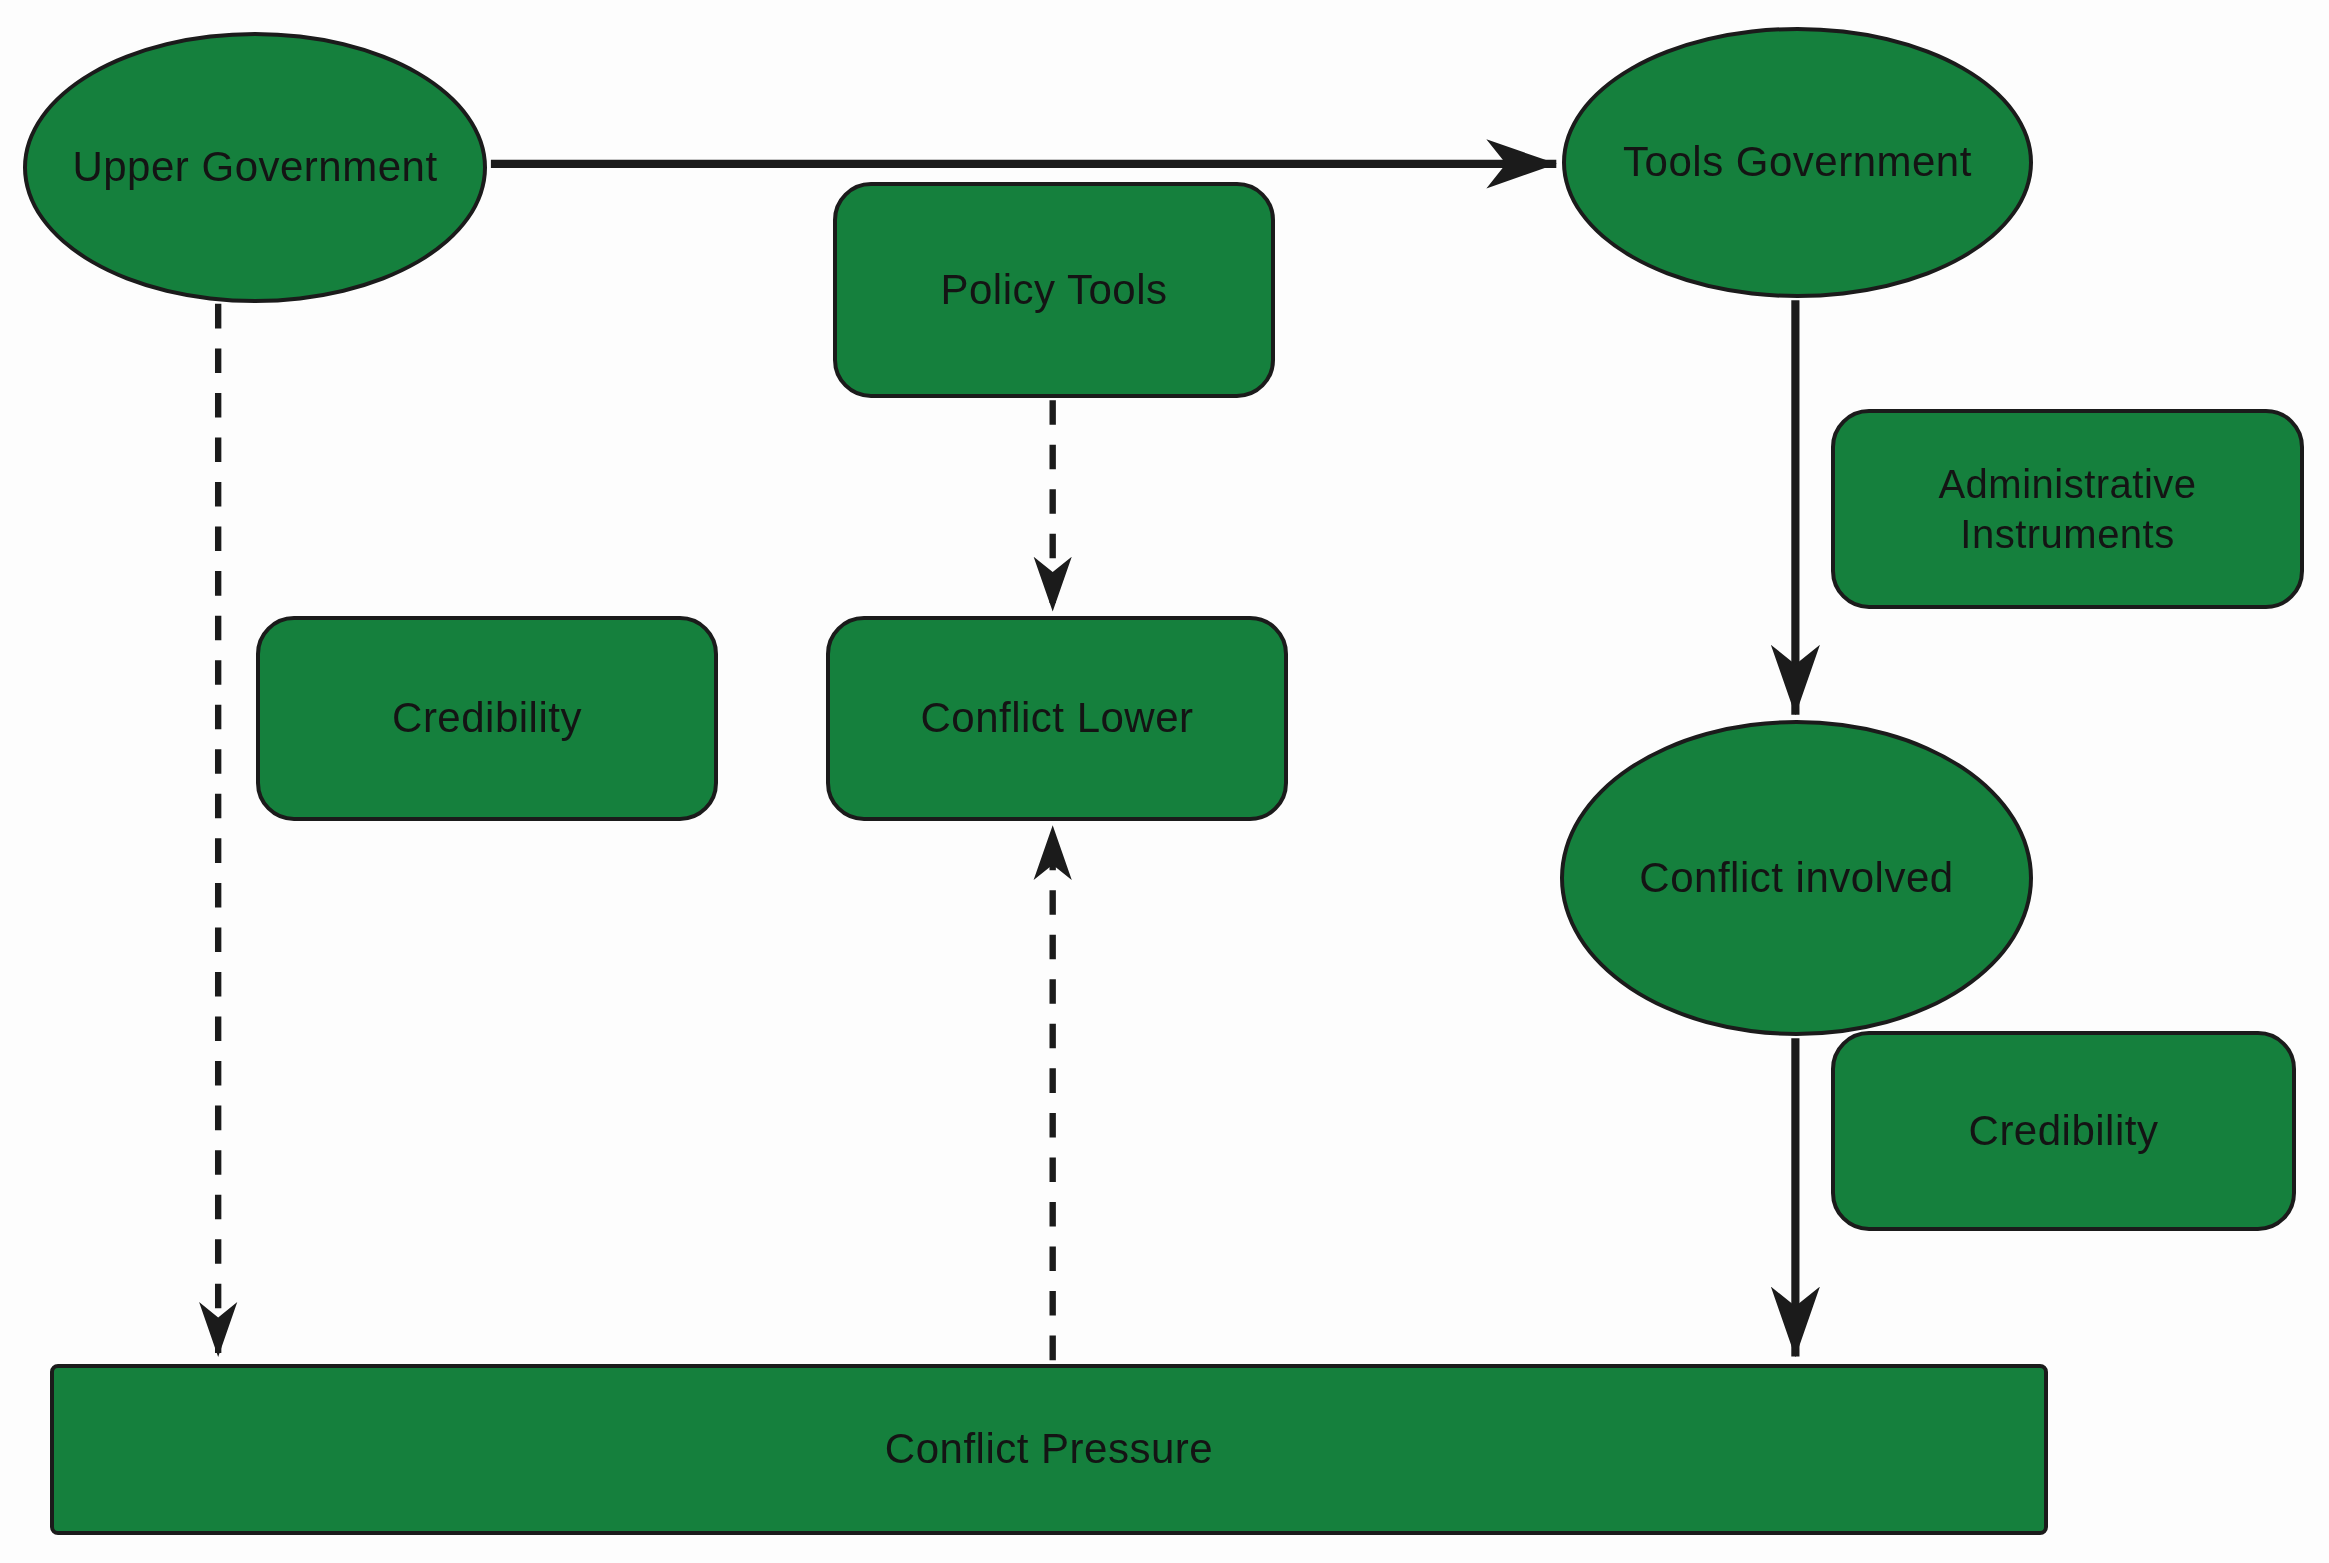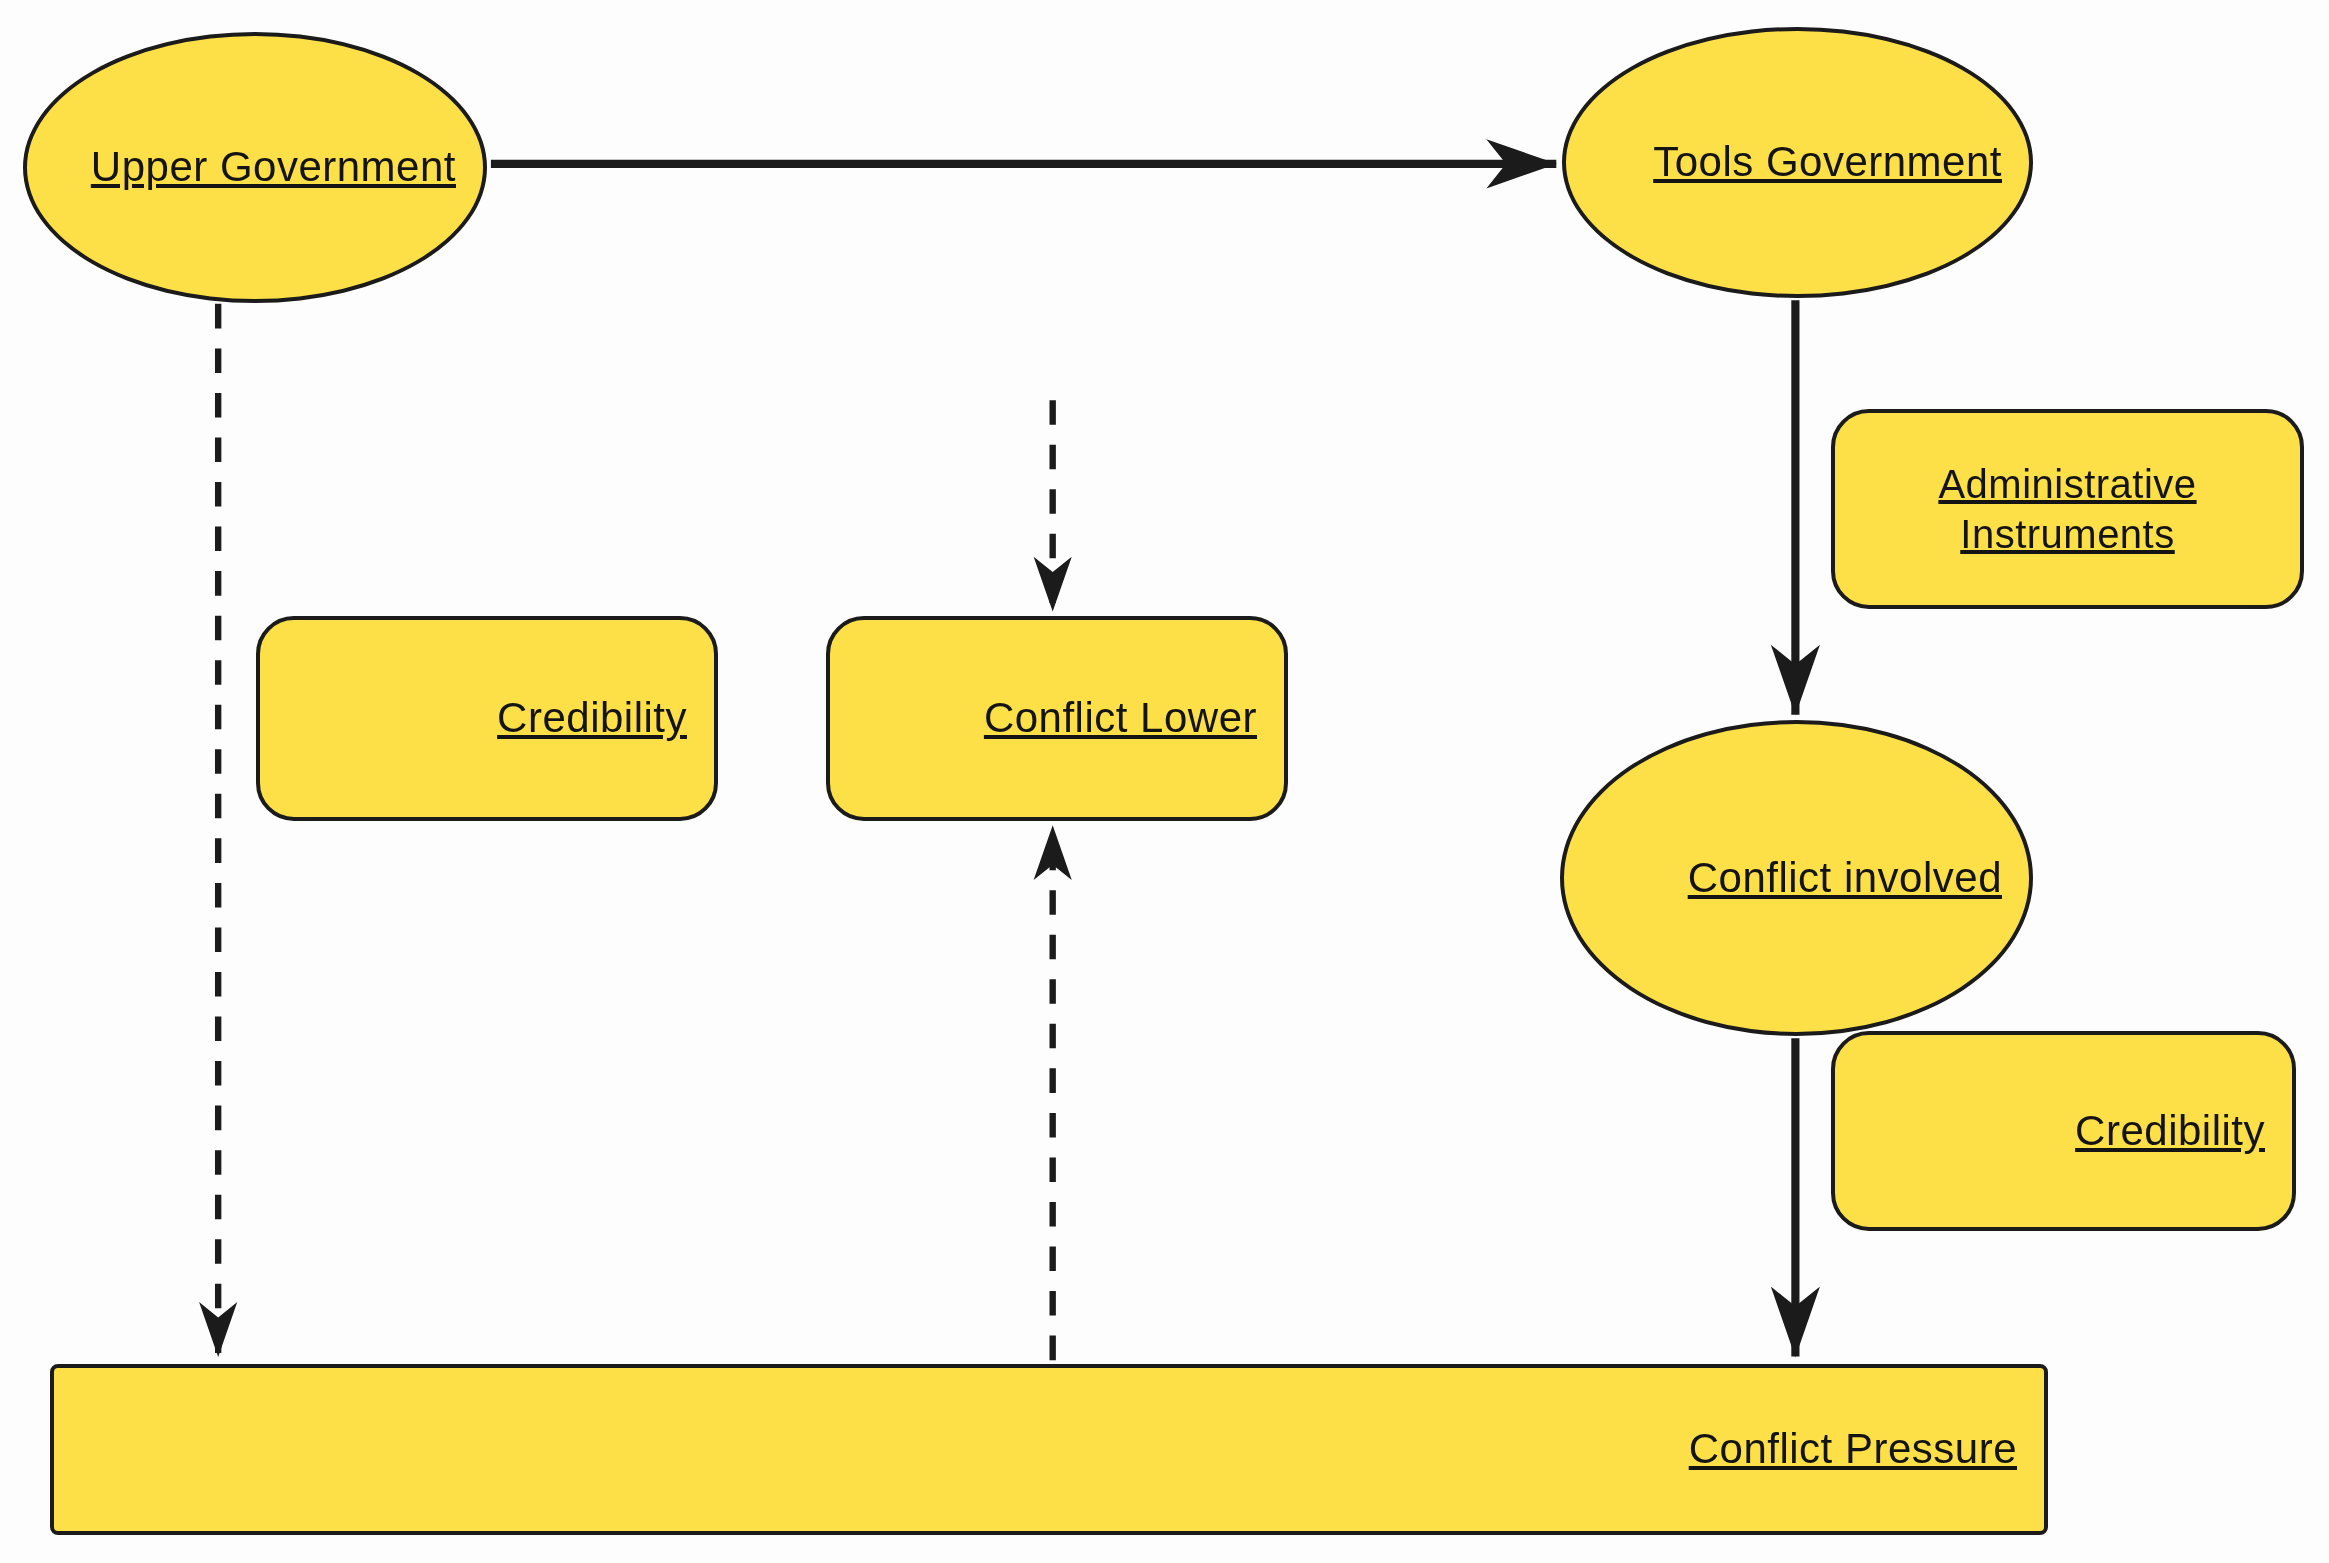--- a/index.html
+++ b/index.html
@@ -32,30 +32,29 @@
   .edge.solid {
     stroke-width: 9;
   }
   .edge.dashed {
     stroke-width: 7;
     stroke-dasharray: 27 22;
   }
   .node {
     position: absolute;
     box-sizing: border-box;
-    background: #fde047;
+    background: #15803d;
     border: 4.5px solid #1b1b1b;
     display: flex;
     align-items: center;
-    justify-content: flex-end;
+    justify-content: center;
     text-align: center;
     font-size: 42px;
     line-height: 1.25;
     letter-spacing: 0.5px;
-    text-decoration: underline;
   }
   .node.ellipse {
     border-radius: 50%;
   }
   .node.rect {
     border-radius: 38px;
   }
   .node .label {
     display: block;
     padding: 0 27px;
@@ -97,20 +96,23 @@
   </svg>
 
   <div class="node ellipse" id="node-upper-government">
     <span class="label">Upper Government</span>
   </div>
 
   <div class="node ellipse" id="node-lower-government">
     <span class="label">Tools Government</span>
   </div>
 
+  <div class="node rect" id="node-policy-tools">
+    <span class="label">Policy Tools</span>
+  </div>
 
   <div class="node rect" id="node-admin-instruments">
     <span class="label">Administrative Instruments</span>
   </div>
 
   <div class="node rect" id="node-credibility-left">
     <span class="label">Credibility</span>
   </div>
 
   <div class="node rect" id="node-conflict-index">

